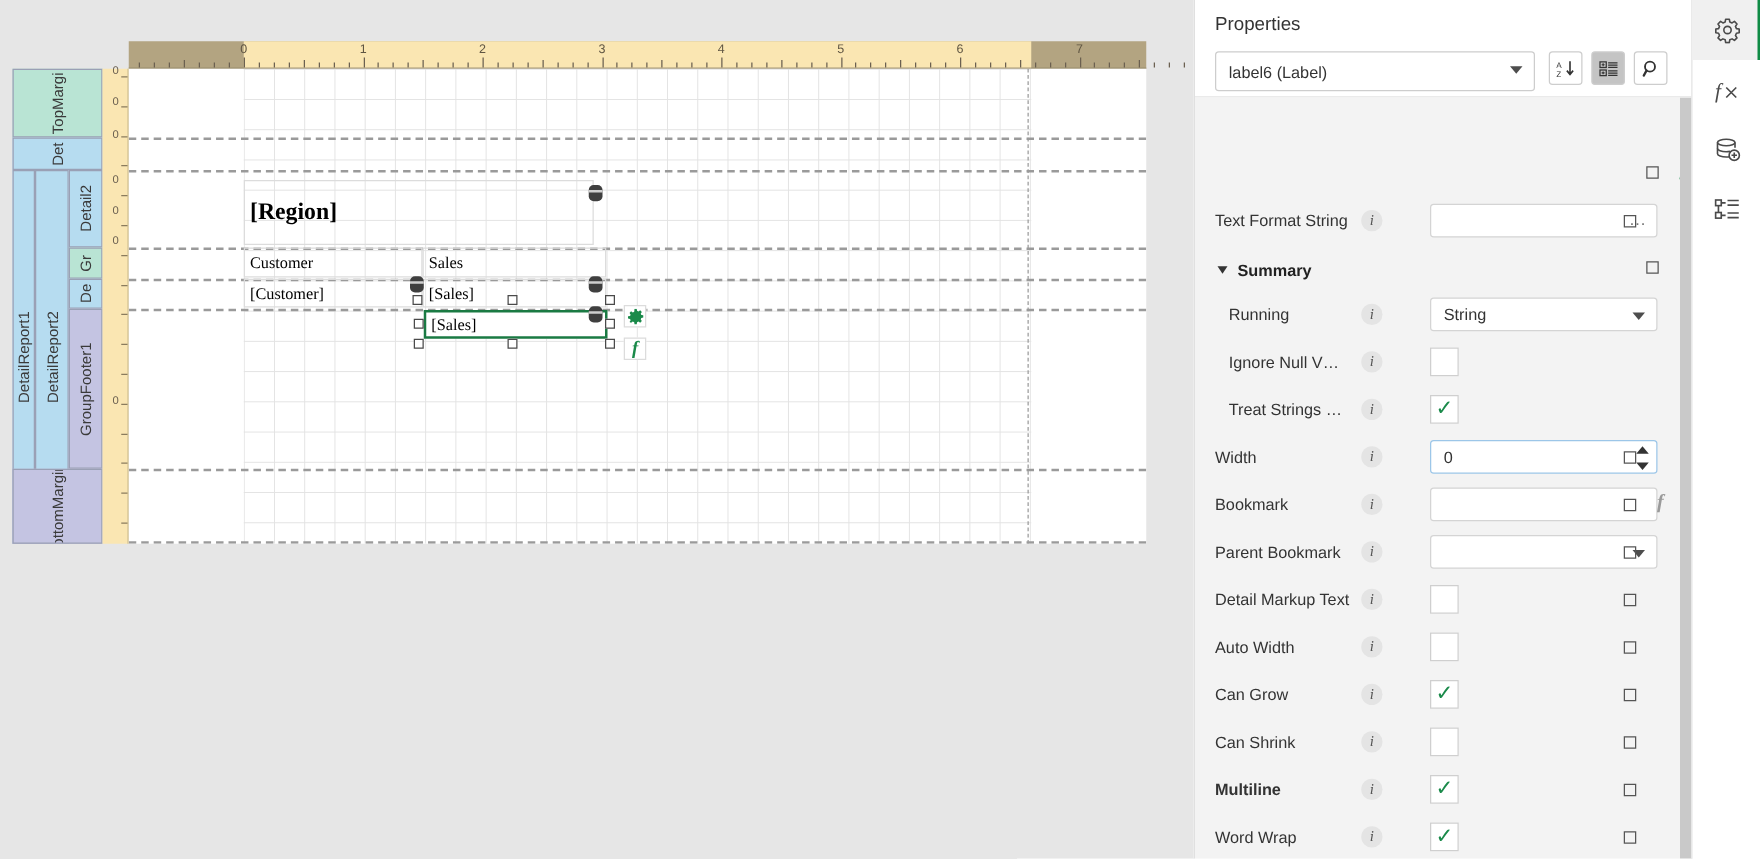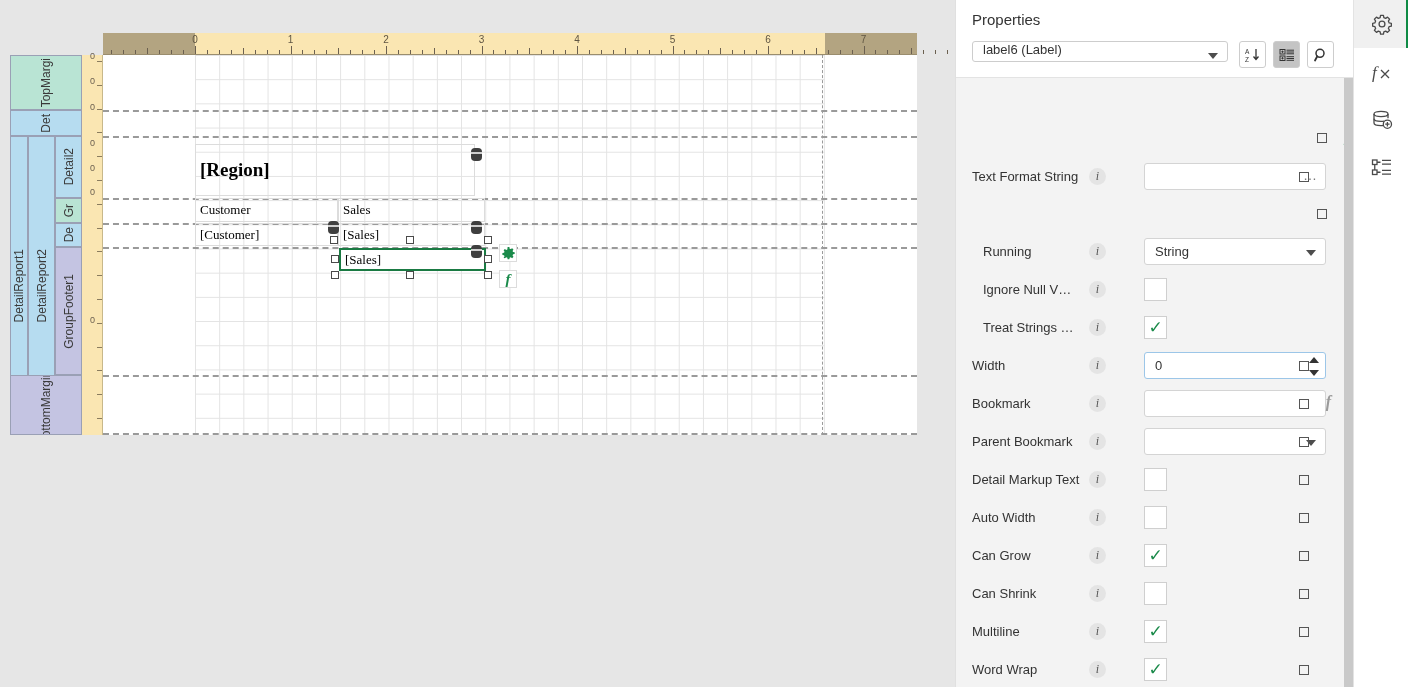--- a/index.html
+++ b/index.html
@@ -160,24 +160,24 @@
   .props-head {
     position: absolute; left: 0; top: 0; width: 398px; height: 78px;
     background: #ffffff; border-bottom: 1px solid #e3e3e3;
   }
   .props-title {
     position: absolute; left: 16px; top: 11px;
     font-size: 15px; color: #333; font-weight: normal;
   }
   .obj-select {
     position: absolute; left: 16px; top: 41px;
-    width: 256px; height: 21px;
+    width: 256px; height: 32px;
     border: 1px solid #cdcdcd; border-radius: 3px;
     background: #fff; font-size: 13px; color: #333;
-    display: flex; align-items: flex-start; padding: 0 22px 0 10px;
+    display: flex; align-items: center; padding: 0 22px 0 10px;
   }
   .obj-select .caret {
     position: absolute; right: 9px; top: 11px;
     width: 0; height: 0;
     border-left: 5px solid transparent; border-right: 5px solid transparent;
     border-top: 6px solid #4d4d4d;
   }
   .tb-btn {
     position: absolute; top: 41px; width: 27px; height: 27px;
     border: 1px solid #cdcdcd; border-radius: 3px; background: #fff;
@@ -220,21 +220,21 @@
   }
   .sub-head .stitle { font-size: 13px; color: #222; font-weight: bold; }
 
   .prow { position: absolute; left: 0; width: 380px; height: 38px; }
   .plabel {
     position: absolute; left: 16px; top: 11px;
     font-size: 13px; color: #333;
     white-space: nowrap;
   }
   .plabel.indent { left: 27px; }
-  .plabel.bold { font-weight: normal; }
+  .plabel.bold { font-weight: bold; }
   .info-i {
     position: absolute; left: 1088px; top: 10px;
     width: 17px; height: 17px; border-radius: 50%;
     background: #e4e4e4; color: #555;
     font-family: "Liberation Serif", serif; font-style: italic;
     font-size: 12px; display: flex; align-items: center; justify-content: center;
   }
   .fld {
     position: absolute; left: 162px; top: 5px;
     width: 182px; height: 27px;
@@ -560,20 +560,24 @@
       <div class="prow" style="top:80px;">
         <span class="plabel">Text Format String</span>
         <span class="info-i" style="left:133px;">i</span>
         <div class="fld" style="left:188px; width:182px;">
           <span></span>
           <span class="ellip">…</span>
         </div>
         <div class="minisq" style="top:14px; right:27px;"></div>
       </div>
 
+      <div class="sub-head" style="top:126px;">
+        <span class="arrow-d"></span>
+        <span class="stitle">Summary</span>
+      </div>
       <div class="minisq" style="top:131px; right:27px;"></div>
 
       <div class="prow" style="top:155px;">
         <span class="plabel indent">Running</span>
         <span class="info-i" style="left:133px;">i</span>
         <div class="fld" style="left:188px; width:182px;">
           <span>String</span>
           <span class="caret"></span>
         </div>
       </div>

